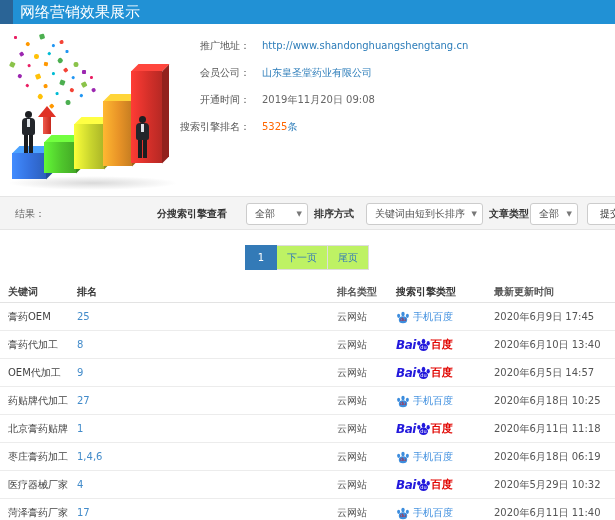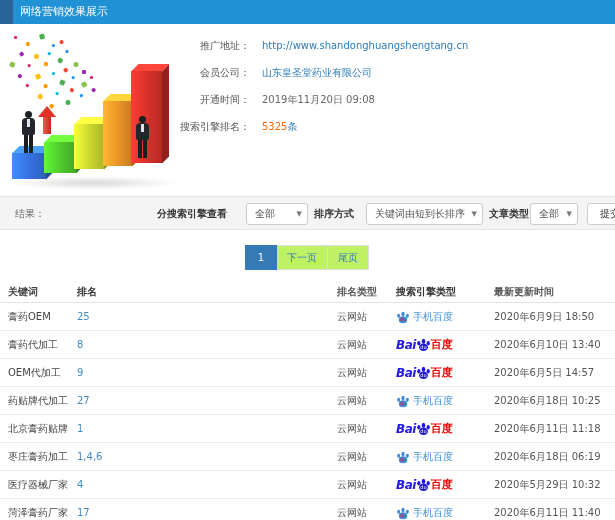--- a/index.html
+++ b/index.html
@@ -1,21 +1,21 @@
 <!DOCTYPE html>
 <html><head>
 <meta charset="utf-8">
 <style>
   * { margin:0; padding:0; box-sizing:border-box; }
   html,body { width:615px; height:520px; overflow:hidden; background:#fff;
     font-family:"DejaVu Sans","Liberation Sans",sans-serif; }
   
   .titlebar { position:relative; width:615px; height:24px; background:#2191d5; }
   .titlebar .strip { position:absolute; left:0; top:0; width:13px; height:24px; background:#2a6496; }
-  .titlebar .title { position:absolute; left:20px; top:0; line-height:24px; color:#fff; font-size:11px;font-family:Liberation Mono, monospace; }
+  .titlebar .title { position:absolute; left:20px; top:0; line-height:24px; color:#fff; font-size:15px; }
   
   .top-section { position:relative; width:615px; height:172px; }
   .hero { position:absolute; left:0; top:4px; width:195px; height:165px; }
   .hero .bar-face, .hero .bar-top, .hero .bar-side, .hero .dot { position:absolute; }
   .hero .shadow { position:absolute; left:8px; top:148px; width:170px; height:14px;
     background:radial-gradient(ellipse at center, rgba(120,120,120,.28), rgba(255,255,255,0) 70%); }
   .hero .arrow-head { position:absolute; width:0; height:0;
     border-left:9px solid transparent; border-right:9px solid transparent; border-bottom:11px solid #e03226; }
   .hero .arrow-stem { position:absolute; width:8px; height:17px; background:linear-gradient(90deg,#f05a4d,#c5281c); }
   .hero .man { position:absolute; }
@@ -202,21 +202,21 @@
       <svg width="14" height="14" viewBox="0 0 24 24">
     <ellipse cx="4.5" cy="10" rx="2.6" ry="3.6" fill="#3c8dde"></ellipse>
     <ellipse cx="12" cy="6.8" rx="2.9" ry="4" fill="#3c8dde"></ellipse>
     <ellipse cx="19.5" cy="10" rx="2.6" ry="3.6" fill="#3c8dde"></ellipse>
     <ellipse cx="12" cy="16.5" rx="7.2" ry="6" fill="#3c8dde"></ellipse>
     <text x="12" y="19.5" font-size="8" fill="#e10602" text-anchor="middle" font-family="DejaVu Sans,sans-serif">du</text>
   </svg>
       <span>手机百度</span>
           </span>
         </span>
-        <span class="c-upd">2020年6月9日 18:50</span>
+        <span class="c-upd">2020年6月9日 17:45</span>
       </div>
       <div class="trow">
         <span class="c-kw">膏药代加工</span>
         <span class="c-rank">8</span>
         <span class="c-type">云网站</span>
         <span class="c-eng">
           <span class="bd-logo">
       <span class="bd-bai" style="color:#2319dc">Bai</span>
       <svg width="15" height="15" viewBox="0 0 24 24">
     <ellipse cx="4.5" cy="10" rx="2.6" ry="3.6" fill="#2319dc"></ellipse>

